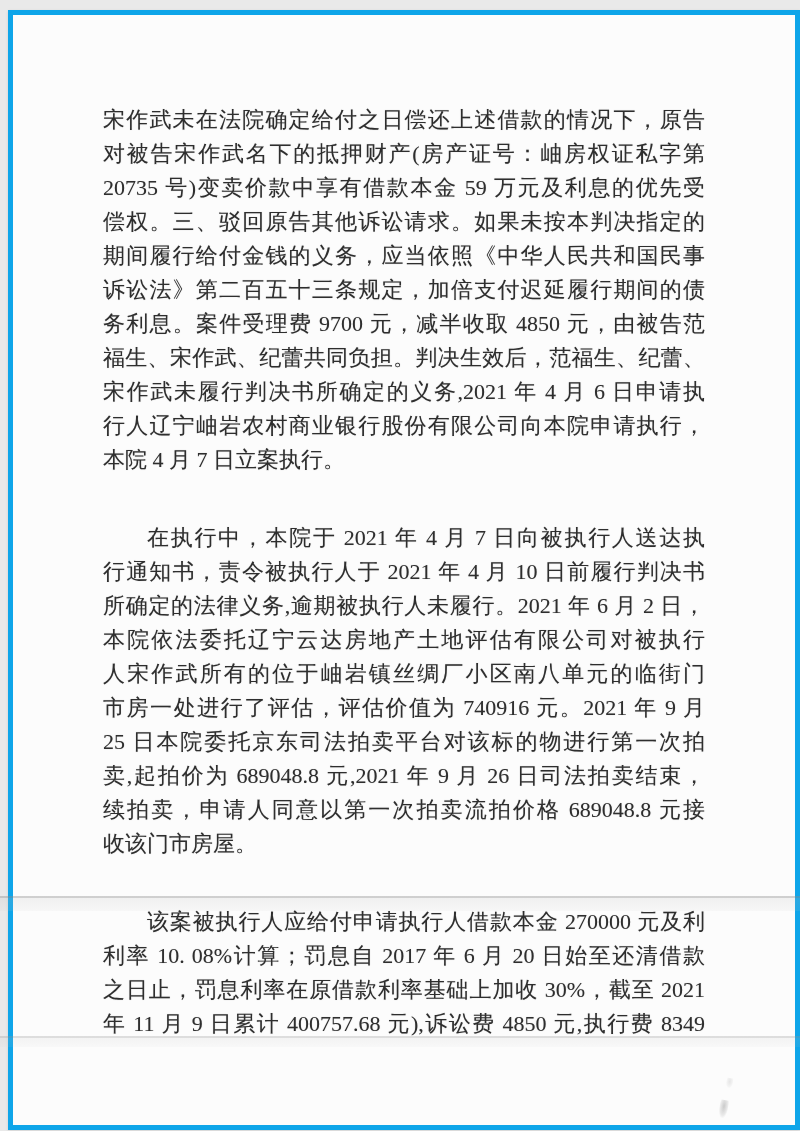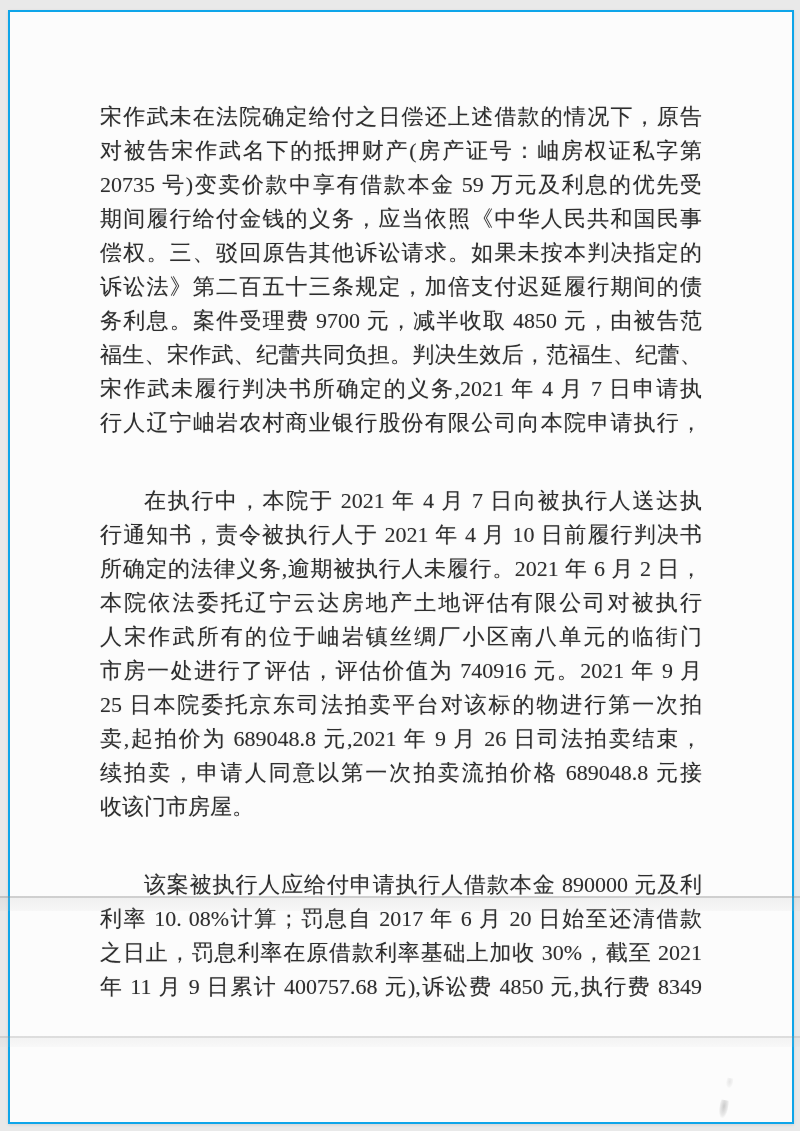--- a/index.html
+++ b/index.html
@@ -9,21 +9,21 @@
     position: relative;
     overflow: hidden;
     font-family: "Liberation Serif", serif;
   }
   .scene { position: absolute; inset: 0; }
   .paper {
     position: absolute;
     left: 8px; top: 10px;
     width: 782px; height: 1110px;
     background: #fcfcfc;
-    border: 2px solid #0ea5e9;
+    border: 5px solid #0ea5e9;
     box-shadow: 0 1px 3px rgba(0,0,0,0.10);
   }
   .textblock {
     position: absolute;
     left: 90px; top: 88px;
     width: 602px;
     color: #2e2e2e;
     font-size: 22px;
     line-height: 34px;
     text-shadow: 0 0 1px rgba(70,70,70,0.35);
@@ -76,44 +76,45 @@
 <div class="scene">
 
   <div class="paper">
 
     <div class="textblock">
 
       <div class="para p1">
         <div class="line">宋作武未在法院确定给付之日偿还上述借款的情况下，原告</div>
         <div class="line">对被告宋作武名下的抵押财产(房产证号：岫房权证私字第</div>
         <div class="line">20735 号)变卖价款中享有借款本金 59 万元及利息的优先受</div>
+        <div class="line">偿权。三、驳回原告其他诉讼请求。如果未按本判决指定的</div>
         <div class="line">期间履行给付金钱的义务，应当依照《中华人民共和国民事</div>
-        <div class="line">偿权。三、驳回原告其他诉讼请求。如果未按本判决指定的</div>
         <div class="line">诉讼法》第二百五十三条规定，加倍支付迟延履行期间的债</div>
         <div class="line">务利息。案件受理费 9700 元，减半收取 4850 元，由被告范</div>
         <div class="line">福生、宋作武、纪蕾共同负担。判决生效后，范福生、纪蕾、</div>
-        <div class="line">宋作武未履行判决书所确定的义务,2021 年 4 月 7 日申请执</div>
+        <div class="line">宋作武未履行判决书所确定的义务,2021 年 4 月 6 日申请执</div>
         <div class="line">行人辽宁岫岩农村商业银行股份有限公司向本院申请执行，</div>
+        <div class="line end">本院 4 月 7 日立案执行。</div>
       </div>
 
       <div class="para p2 indented">
         <div class="line">在执行中，本院于 2021 年 4 月 7 日向被执行人送达执</div>
         <div class="line">行通知书，责令被执行人于 2021 年 4 月 10 日前履行判决书</div>
         <div class="line">所确定的法律义务,逾期被执行人未履行。2021 年 6 月 2 日，</div>
         <div class="line">本院依法委托辽宁云达房地产土地评估有限公司对被执行</div>
         <div class="line">人宋作武所有的位于岫岩镇丝绸厂小区南八单元的临街门</div>
         <div class="line">市房一处进行了评估，评估价值为 740916 元。2021 年 9 月</div>
         <div class="line">25 日本院委托京东司法拍卖平台对该标的物进行第一次拍</div>
         <div class="line">卖,起拍价为 689048.8 元,2021 年 9 月 26 日司法拍卖结束，</div>
         <div class="line">续拍卖，申请人同意以第一次拍卖流拍价格 689048.8 元接</div>
         <div class="line end">收该门市房屋。</div>
       </div>
 
       <div class="para p3 indented">
-        <div class="line">该案被执行人应给付申请执行人借款本金 890000 元及利</div>
+        <div class="line">该案被执行人应给付申请执行人借款本金 270000 元及利</div>
         <div class="line">利率 10. 08%计算；罚息自 2017 年 6 月 20 日始至还清借款</div>
         <div class="line">之日止，罚息利率在原借款利率基础上加收 30%，截至 2021</div>
         <div class="line">年 11 月 9 日累计 400757.68 元),诉讼费 4850 元,执行费 8349</div>
       </div>
 
     </div>
   </div>
 
   <div class="band a"></div>
   <div class="band b"></div>

